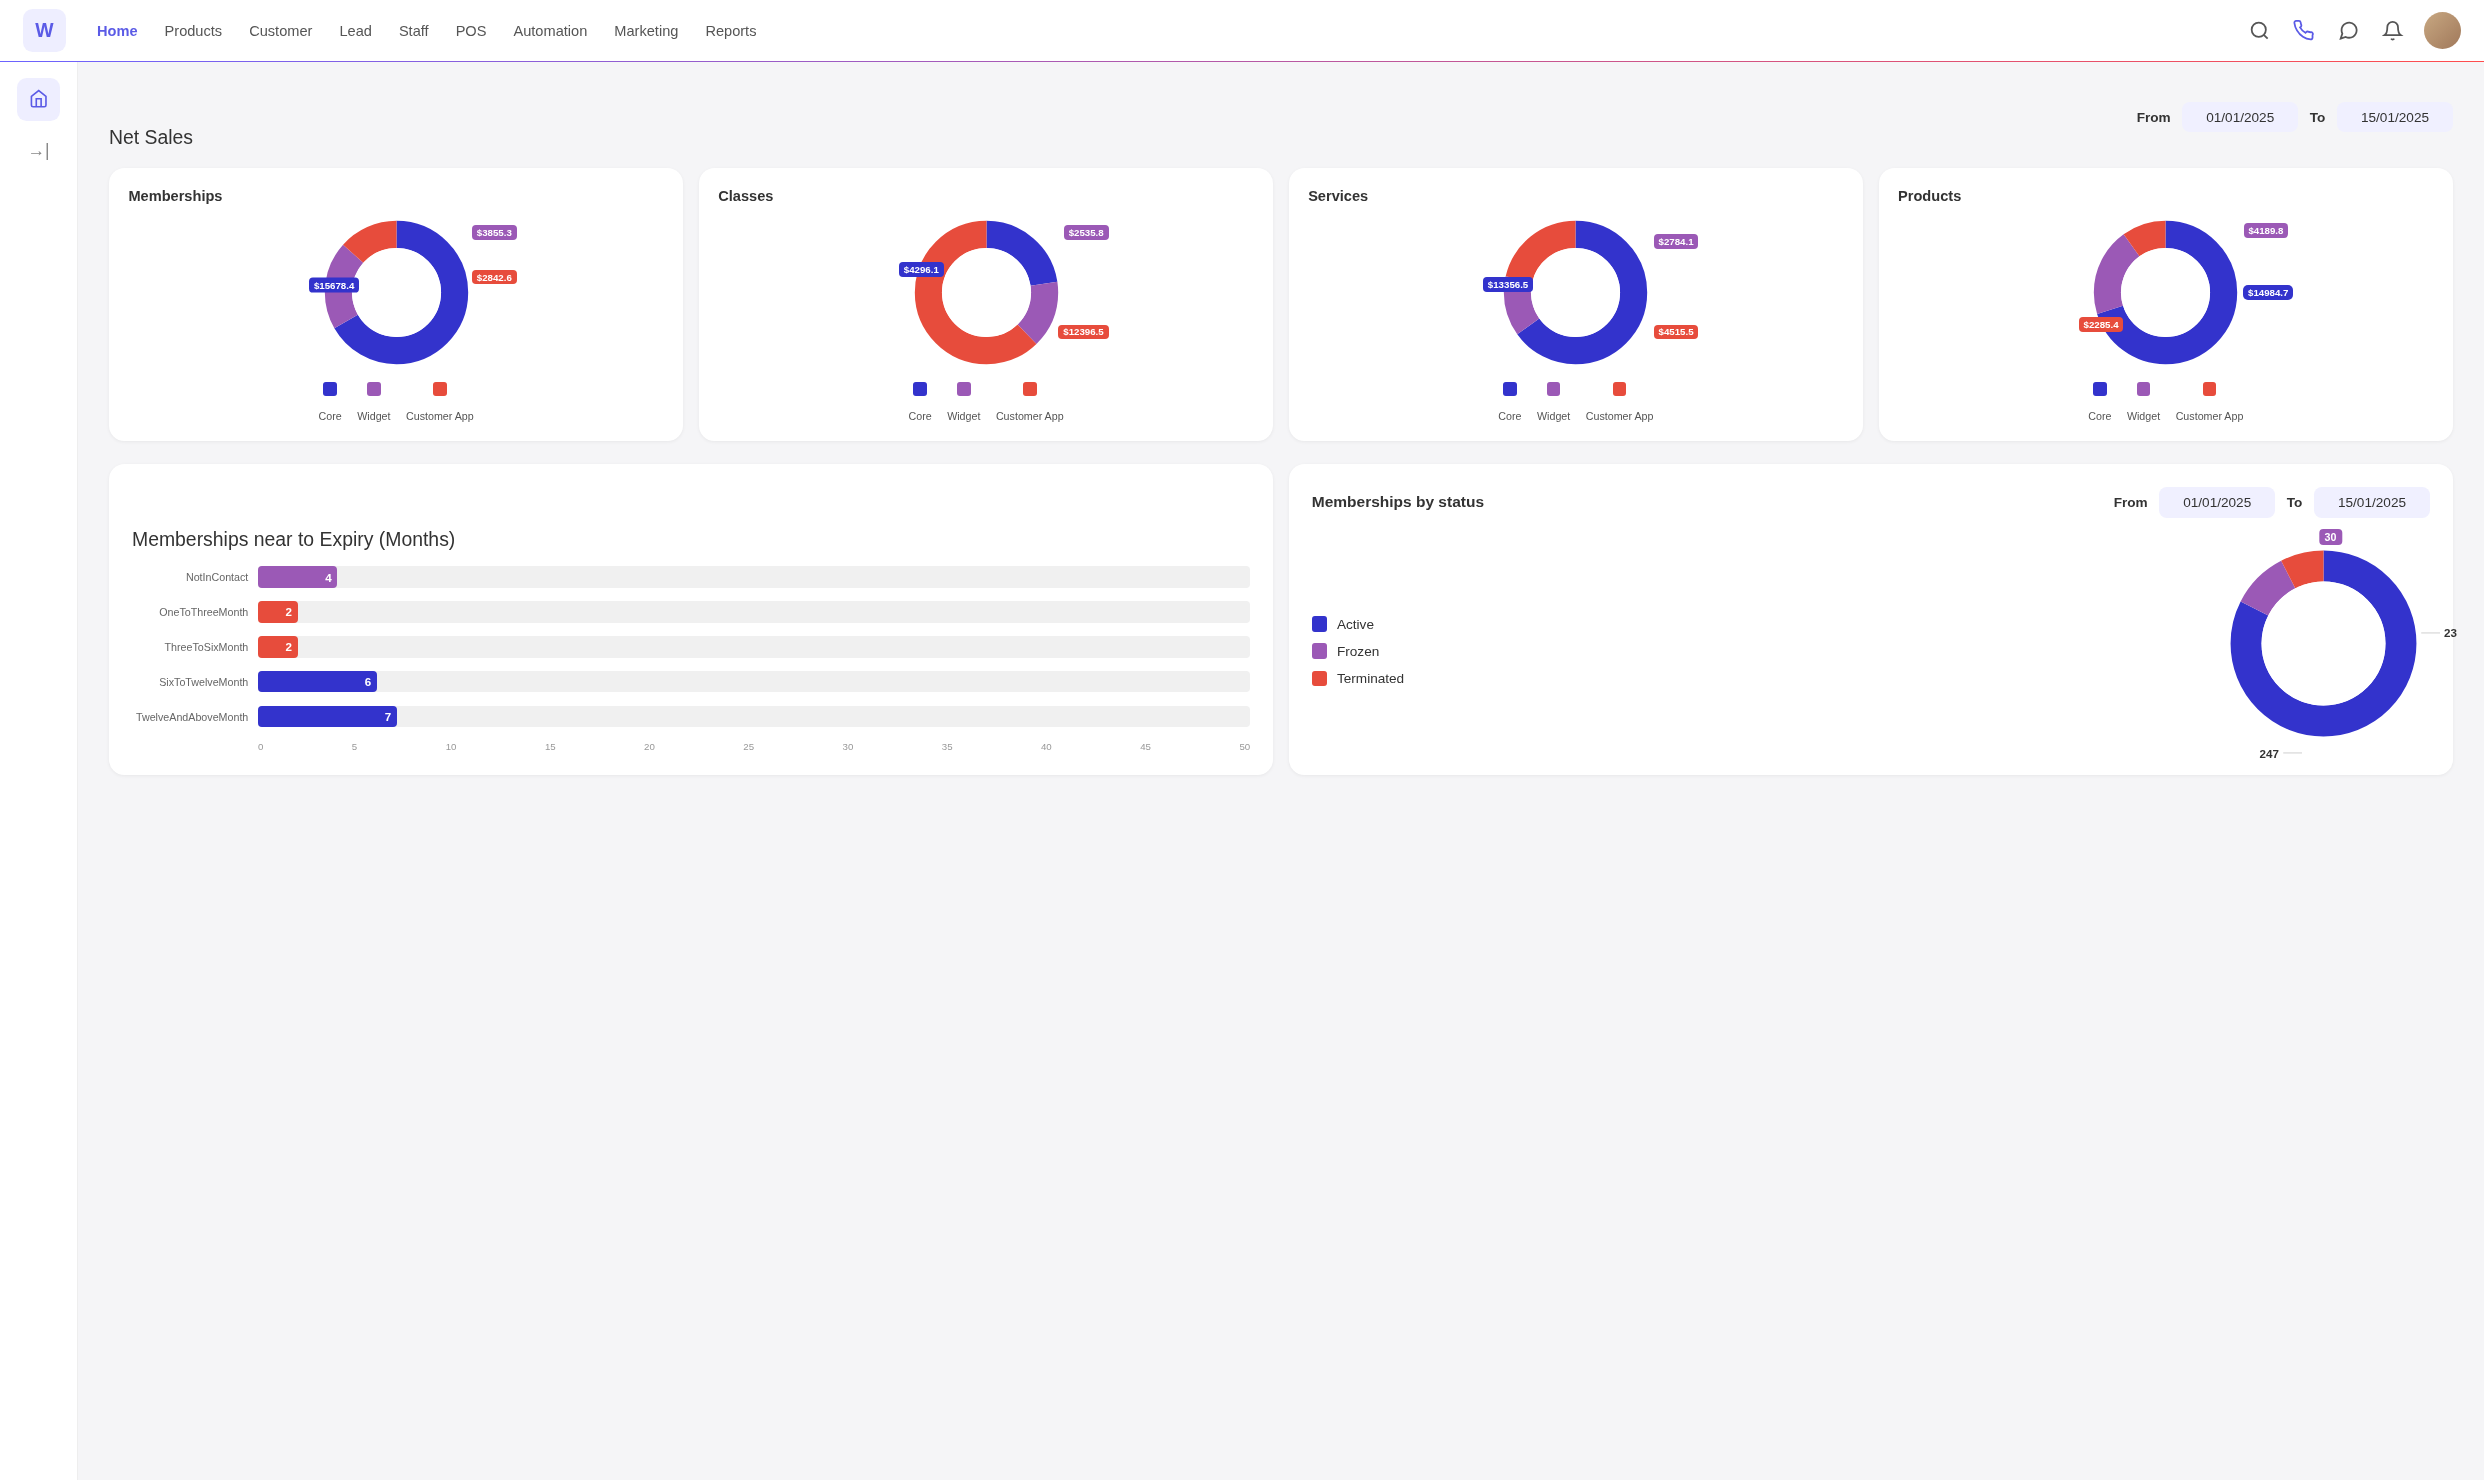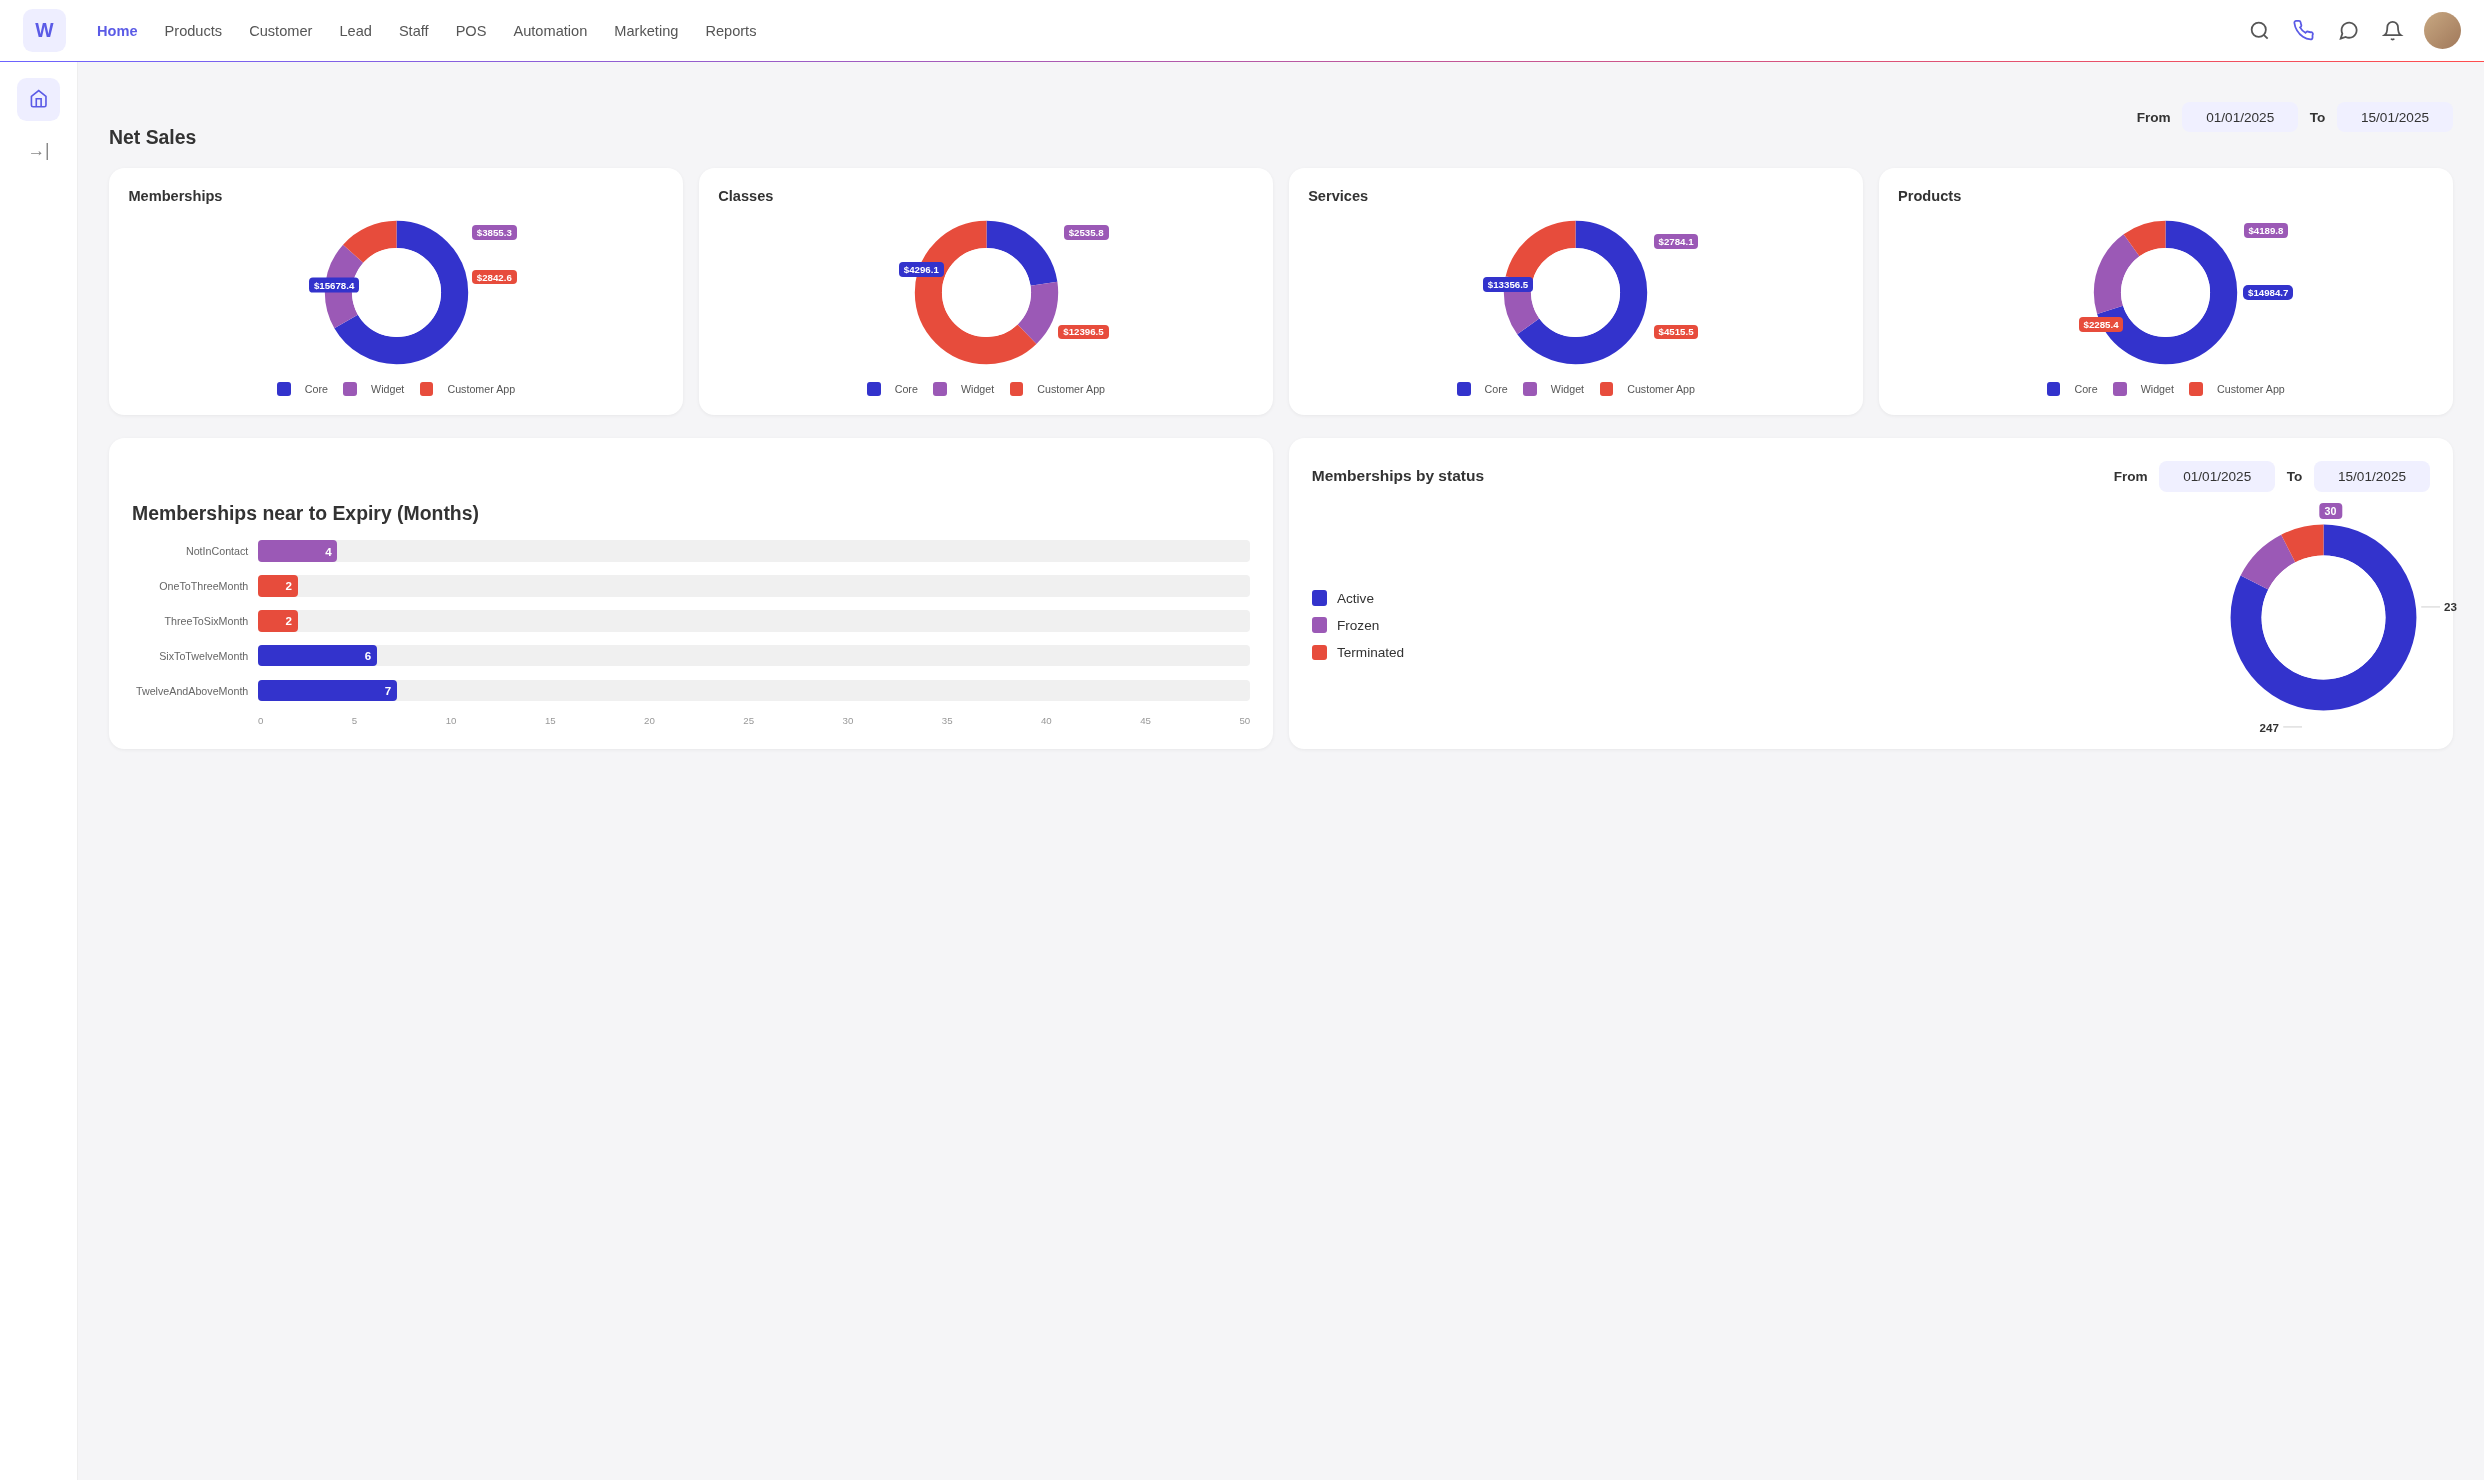--- a/index.html
+++ b/index.html
@@ -40,21 +40,21 @@
       display: flex; align-items: center; justify-content: center;
       cursor: pointer; margin-bottom: 11.6px;
     }
     .sidebar-arrow { font-size: 17.5px; color: #888; cursor: pointer; margin-top: 7.8px; }
     .main-content { flex: 1; padding: 23px 31px; overflow-y: auto; }
 
     
     .section-header {
       display: flex; align-items: center; margin-bottom: 19.4px;
     }
-    .section-title { font-size: 19.4px; font-weight: 700; flex: 1; margin-top: 41px; }
+    .section-title { font-size: 19.4px; font-weight: 400; flex: 1; margin-top: 41px; }
     .date-range { display: flex; align-items: center; gap: 11.6px; }
     .date-label { font-size: 13.6px; font-weight: 600; color: #333; }
     .date-input {
       background: #f0f0ff; border: none; border-radius: 7.8px;
       padding: 7.8px 15.5px; font-size: 13.6px; color: #333;
       min-width: 116px; text-align: center;
     }
 
     
     .cards-grid {
@@ -70,21 +70,21 @@
     
     .donut-container { position: relative; display: flex; justify-content: center; align-items: center; }
     .donut-wrap { position: relative; width: 155px; height: 155px; }
     .donut-wrap svg { width: 100%; height: 100%; }
     .donut-label {
       position: absolute; background: #5b5be6; color: #fff;
       font-size: 9.7px; font-weight: 600; padding: 1.9px 4.9px; border-radius: 3.9px;
       white-space: nowrap;
     }
     .legend { display: flex; justify-content: center; gap: 15.5px; margin-top: 11.6px; }
-    .legend-item { display: flex; flex-direction: row; align-items: center; gap: 14px; font-size: 10.7px; color: #555; }
+    .legend-item { display: flex; flex-direction: column; align-items: center; gap: 14px; font-size: 10.7px; color: #555; }
     .legend-dot { width: 13.6px; height: 13.6px; border-radius: 2.9px; }
 
     
     .bottom-grid { display: grid; grid-template-columns: 1fr 1fr; gap: 15.5px; }
     .bottom-card { background: #fff; border-radius: 15.5px; padding: 23px; box-shadow: 0 1px 3.9px rgba(0,0,0,0.06); }
 
     
     .bar-chart { margin-top: 15.5px; }
     .bar-row { display: flex; align-items: center; margin-bottom: 13.6px; }
     .bar-label { font-size: 10.7px; color: #666; width: 126px; text-align: right; padding-right: 9.7px; flex-shrink: 0; }

